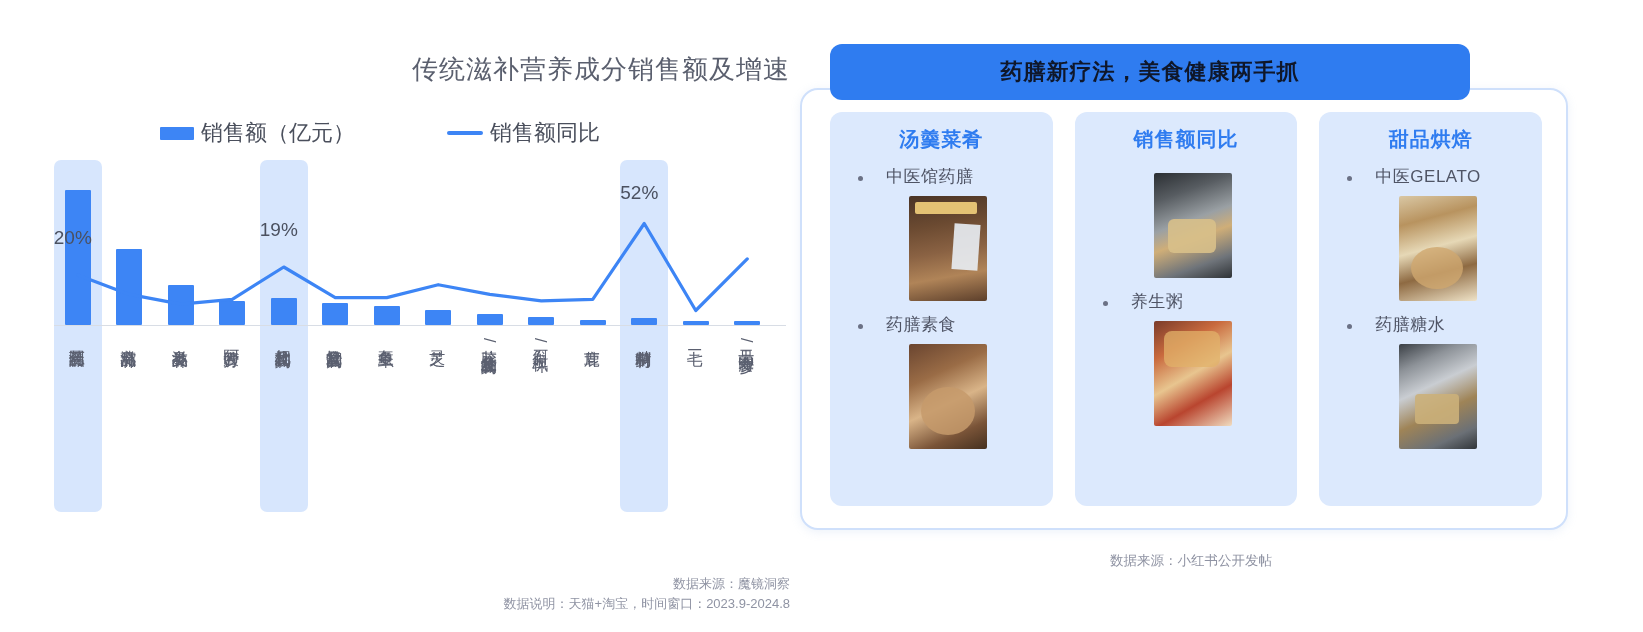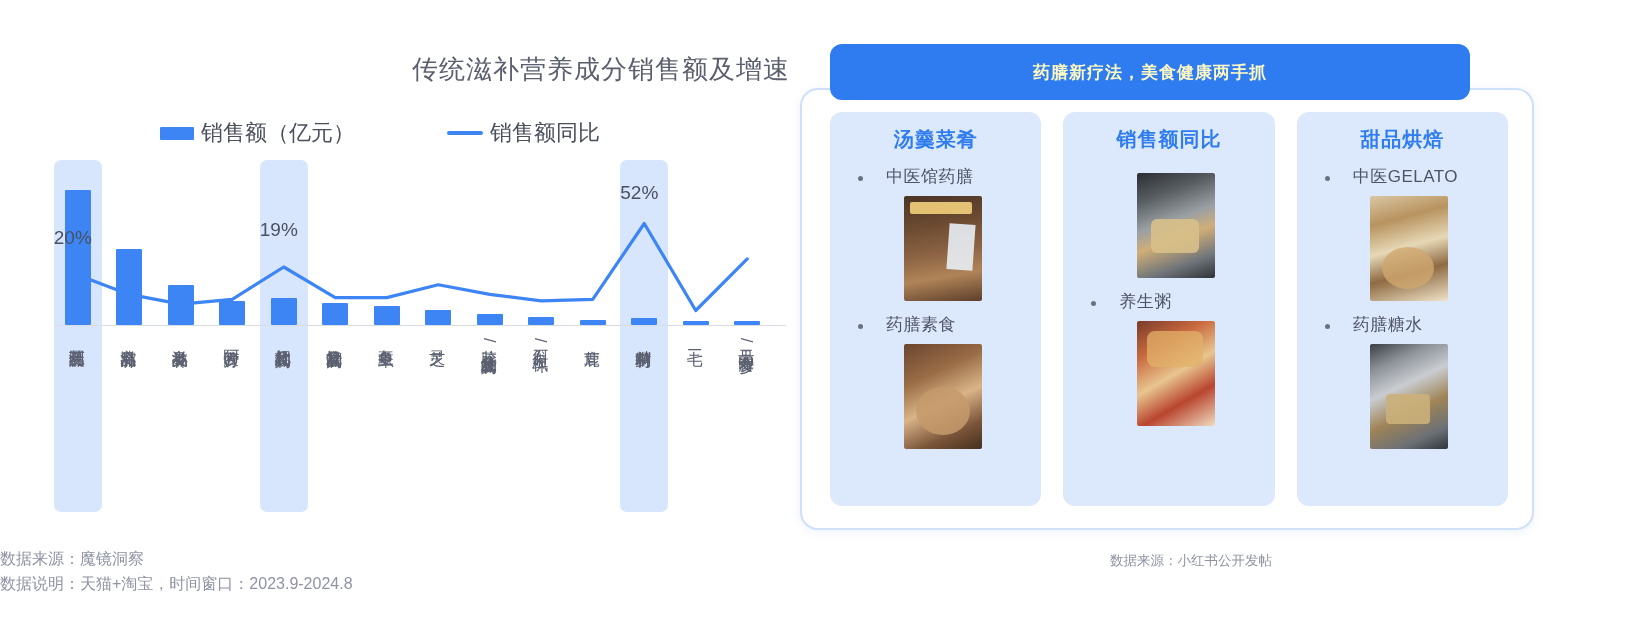--- a/index.html
+++ b/index.html
@@ -45,39 +45,40 @@
   }
   .xlabels{position:absolute;left:0;right:0;}
   .xlab{
     position:absolute;
     writing-mode:vertical-rl;
     font-size:16px;color:#5b6070;letter-spacing:0.5px;
     white-space:nowrap;line-height:1;
   }
 
   .chart-foot{
-    position:absolute;left:0;top:547px;width:790px;text-align:left;
-    font-size:16px;color:#8f93a3;line-height:1.55;
+    position:absolute;left:0;top:574px;width:790px;text-align:right;
+    font-size:13px;color:#8f93a3;line-height:1.55;
   }
   .chart-foot div{display:block;}
 
   
   .right-panel{position:absolute;left:790px;top:0;width:853px;height:632px;}
   .ribbon{
     position:absolute;left:40px;top:44px;width:640px;height:56px;
     background:#2f7cf0;border-radius:12px;
     display:flex;align-items:center;justify-content:center;
-    color:#fef9c3;font-size:17px;font-weight:bold;letter-spacing:1px;
+    color:#0f172a;font-size:22px;font-weight:bold;letter-spacing:1px;
     z-index:3;
   }
   .shell{
     position:absolute;left:10px;top:88px;width:730px;height:438px;
     background:#ffffff;border:2px solid #cfe0fb;border-radius:18px;
     box-shadow:0 2px 10px rgba(150,180,220,.18);
     z-index:2;
+    padding-left:34px;
   }
   .cards{
     position:absolute;left:28px;top:22px;right:24px;bottom:22px;
     display:flex;gap:22px;
   }
   .card{
     flex:1;background:#dce9fd;border-radius:12px;
     padding:14px 10px 10px;box-sizing:border-box;
     display:flex;flex-direction:column;align-items:center;
   }

